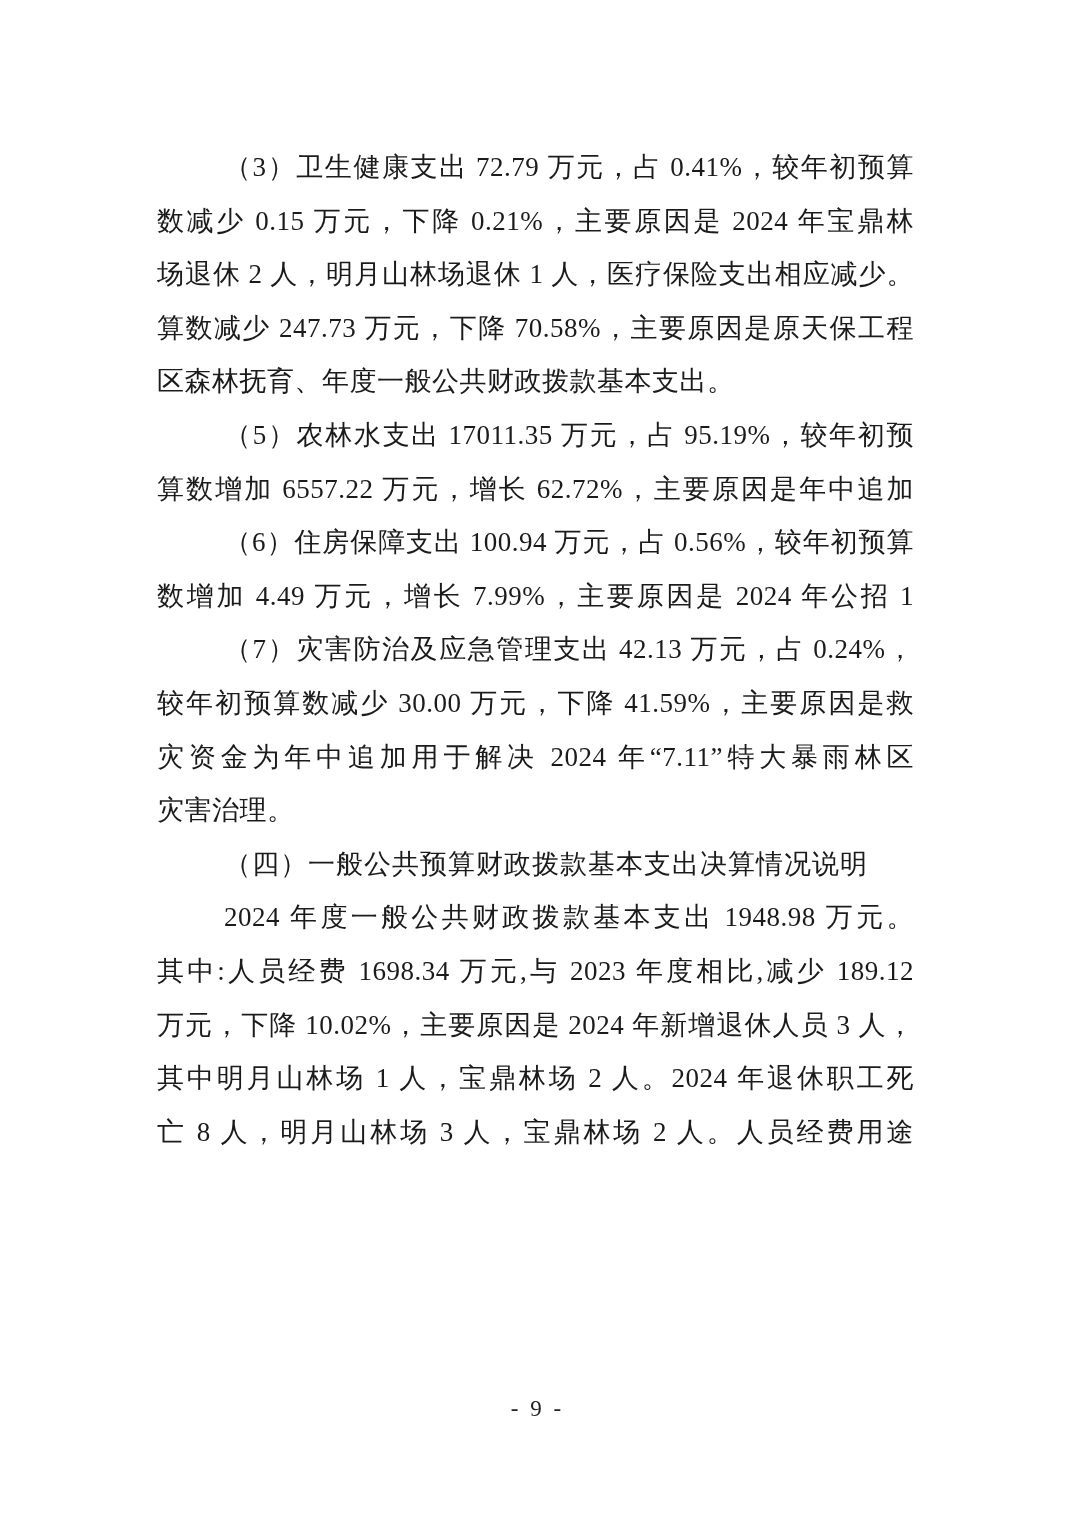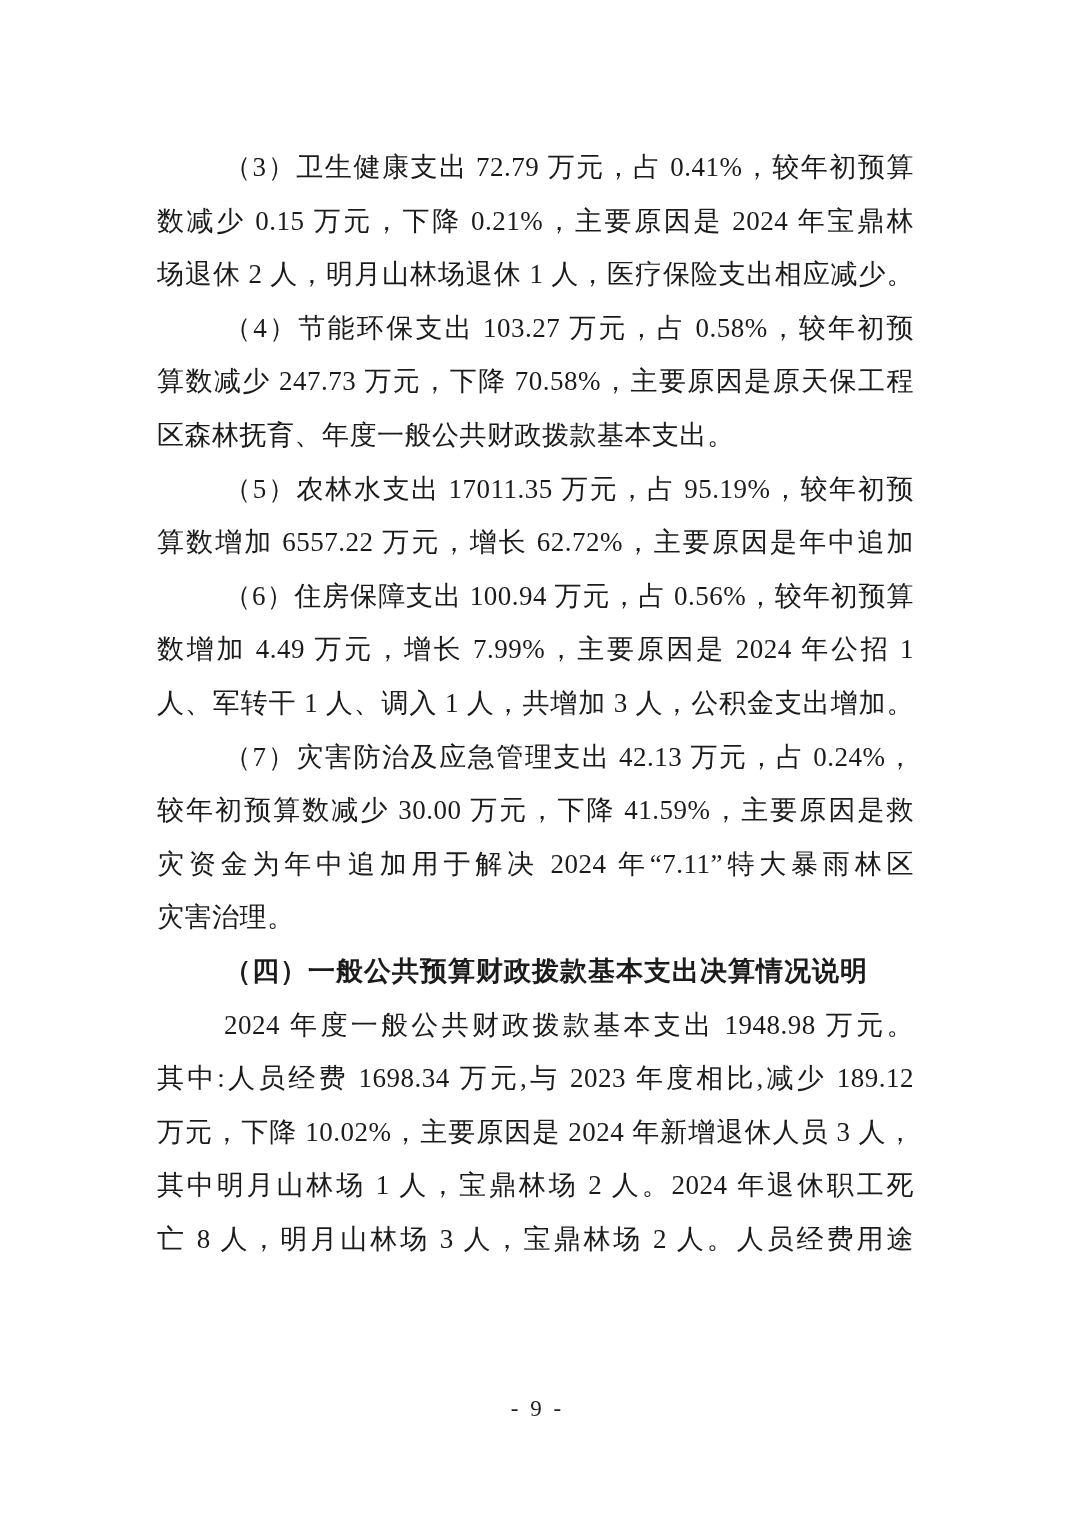--- a/index.html
+++ b/index.html
@@ -38,21 +38,21 @@
     overflow: visible;
   }
   .line.justify {
     text-align: justify;
     text-align-last: justify;
   }
   .line.indent {
     text-indent: 67px;
   }
   .line.heading {
-    font-weight: bold;
+    font-weight: normal;
     letter-spacing: 1px;
   }
   .footer {
     position: absolute;
     left: 0;
     top: 1396px;
     width: 1075px;
     text-align: center;
     font-size: 23px;
     letter-spacing: 3px;
@@ -60,28 +60,26 @@
   }
 </style>
 </head>
 <body>
 
 <div class="page">
   <div class="content">
       <div class="line justify indent">（3）卫生健康支出 72.79 万元，占 0.41%，较年初预算</div>
       <div class="line justify">数减少 0.15 万元，下降 0.21%，主要原因是 2024 年宝鼎林</div>
       <div class="line justify">场退休 2 人，明月山林场退休 1 人，医疗保险支出相应减少。</div>
-      <div class="line justify indent">（4）节能环保支出 103.27 万元，占 0.58%，较年初预</div>
       <div class="line justify">算数减少 247.73 万元，下降 70.58%，主要原因是原天保工程</div>
       <div class="line">区森林抚育、年度一般公共财政拨款基本支出。</div>
       <div class="line justify indent">（5）农林水支出 17011.35 万元，占 95.19%，较年初预</div>
       <div class="line justify">算数增加 6557.22 万元，增长 62.72%，主要原因是年中追加</div>
       <div class="line justify indent">（6）住房保障支出 100.94 万元，占 0.56%，较年初预算</div>
       <div class="line justify">数增加 4.49 万元，增长 7.99%，主要原因是 2024 年公招 1</div>
-      <div class="line justify">人、军转干 1 人、调入 1 人，共增加 3 人，公积金支出增加。</div>
       <div class="line justify indent">（7）灾害防治及应急管理支出 42.13 万元，占 0.24%，</div>
       <div class="line justify">较年初预算数减少 30.00 万元，下降 41.59%，主要原因是救</div>
       <div class="line justify">灾资金为年中追加用于解决 2024 年“7.11”特大暴雨林区</div>
       <div class="line">灾害治理。</div>
       <div class="line indent heading">（四）一般公共预算财政拨款基本支出决算情况说明</div>
       <div class="line justify indent">2024 年度一般公共财政拨款基本支出 1948.98 万元。</div>
       <div class="line justify">其中:人员经费 1698.34 万元,与 2023 年度相比,减少 189.12</div>
       <div class="line justify">万元，下降 10.02%，主要原因是 2024 年新增退休人员 3 人，</div>
       <div class="line justify">其中明月山林场 1 人，宝鼎林场 2 人。2024 年退休职工死</div>
       <div class="line justify">亡 8 人，明月山林场 3 人，宝鼎林场 2 人。人员经费用途</div>

